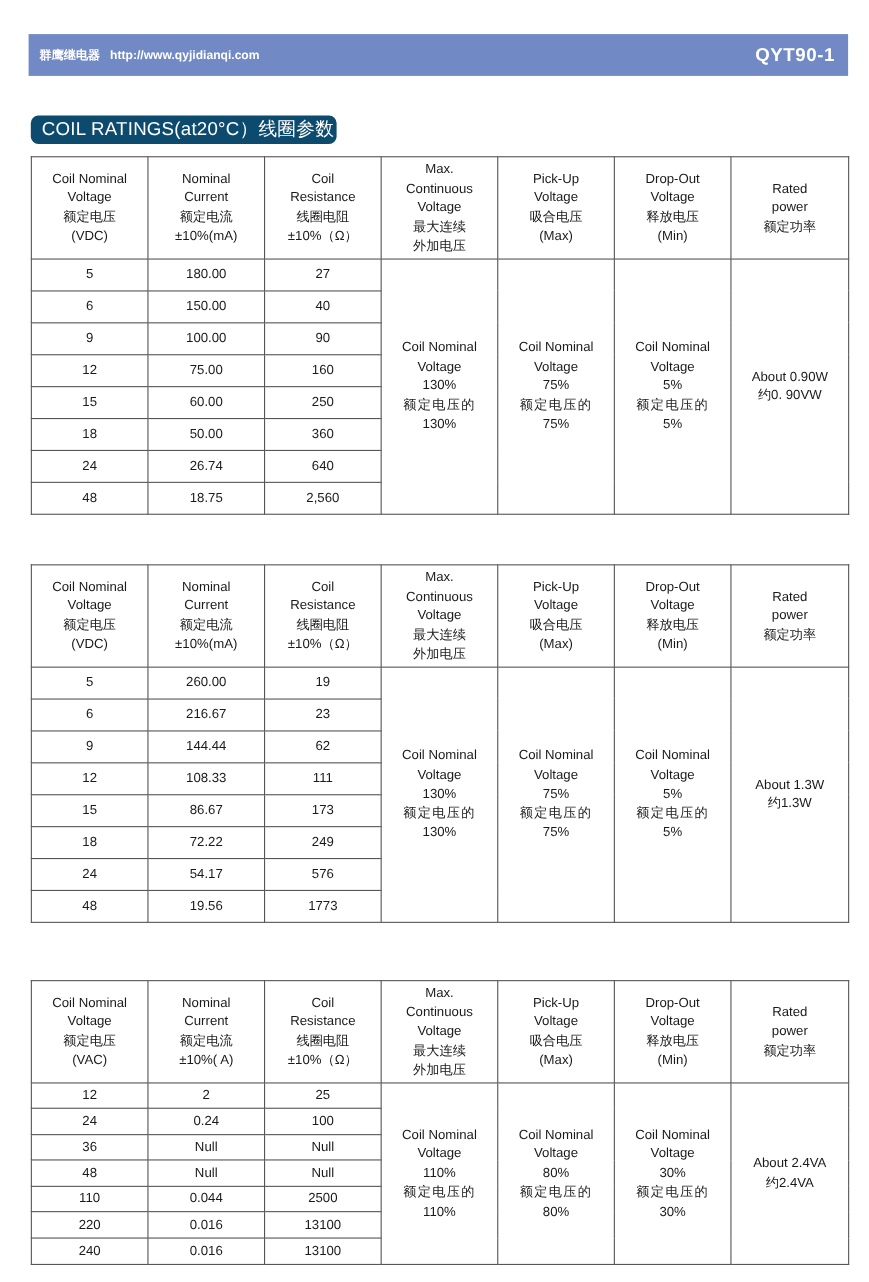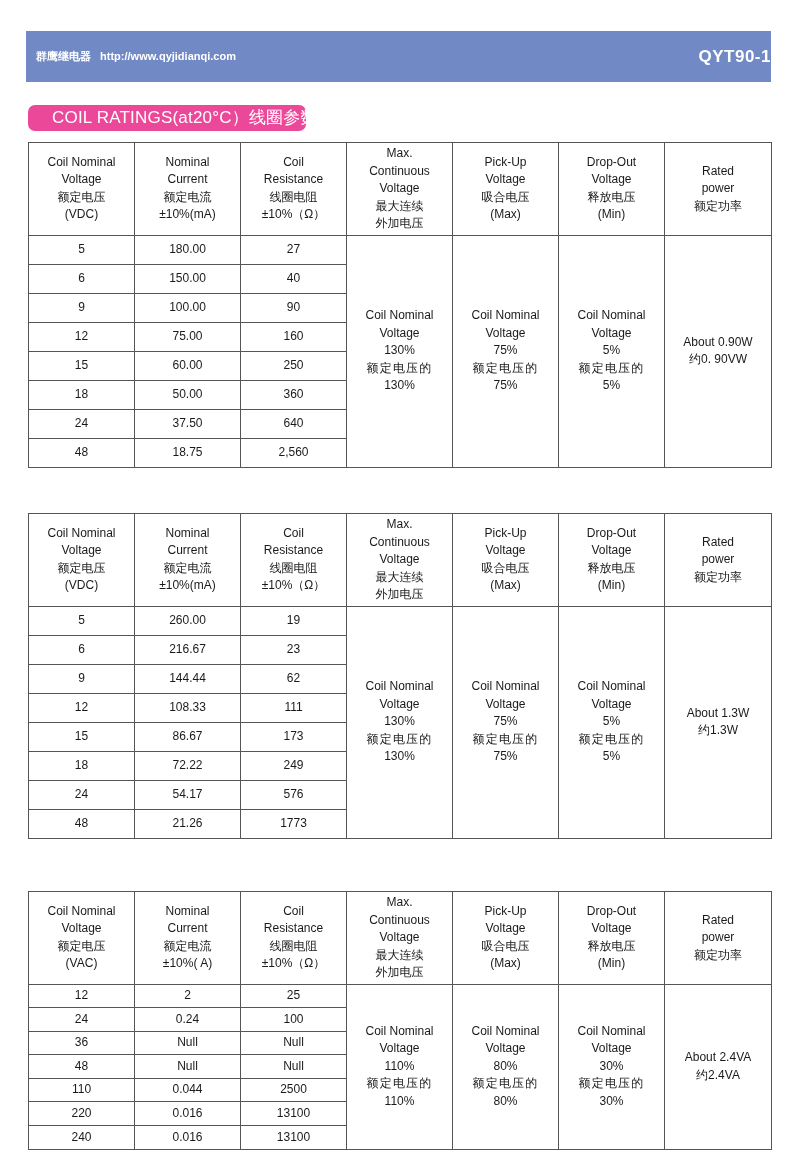--- a/index.html
+++ b/index.html
@@ -1,32 +1,32 @@
 <!DOCTYPE html>
 <html><head>
 <meta charset="utf-8">
 <style>
   * { box-sizing: border-box; margin: 0; padding: 0; }
   html, body { width: 790px; height: 1165px; background: #ffffff; overflow: hidden; }
   body { position: relative; font-family: "Liberation Sans", "DejaVu Sans", sans-serif; color: #1a1a1a; }
 
   .header-bar {
-    position: absolute; left: 26px; top: 31px; width: 745px; height: 51px;
+    position: absolute; left: 26px; top: 31px; width: 745px; height: 38px;
     background: #7189c4; color: #ffffff;
     display: flex; align-items: center; justify-content: space-between;
-    padding: 0 0 0 10px;
+    padding: 0 12px 0 10px;
   }
   .header-left { font-size: 11px; font-weight: bold; letter-spacing: 0px; }
   .header-left .brand { margin-right: 6px; }
   .header-right { font-size: 17px; font-weight: bold; letter-spacing: 0.5px; font-family: Liberation Sans, sans-serif; }
 
   .section-title {
     position: absolute; left: 28px; top: 105px; width: 278px; height: 26px;
-    background: #ec4899; color: #ffffff; border-radius: 7px;
-    font-size: 17px; line-height: 26px; padding-left: 24px; white-space: nowrap;
+    background: #0c4a6e; color: #ffffff; border-radius: 7px;
+    font-size: 17px; line-height: 26px; padding-left: 10px; white-space: nowrap;
     font-family: "Liberation Sans Narrow", "Liberation Sans", sans-serif;
     letter-spacing: 0.2px;
   }
 
   table.coil {
     position: absolute; left: 28px; width: 743px;
     border-collapse: collapse; table-layout: fixed;
     font-size: 12px;
   }
   table.coil td, table.coil th {
@@ -172,21 +172,21 @@
         <td class="num">60.00</td>
         <td class="num">250</td>
       </tr>
       <tr>
         <td class="num">18</td>
         <td class="num">50.00</td>
         <td class="num">360</td>
       </tr>
       <tr>
         <td class="num">24</td>
-        <td class="num">37.50</td>
+        <td class="num">26.74</td>
         <td class="num">640</td>
       </tr>
       <tr>
         <td class="num">48</td>
         <td class="num">18.75</td>
         <td class="num">2,560</td>
       </tr>
     </tbody>
   </table>
 <table class="coil" id="t2">
@@ -299,21 +299,21 @@
         <td class="num">72.22</td>
         <td class="num">249</td>
       </tr>
       <tr>
         <td class="num">24</td>
         <td class="num">54.17</td>
         <td class="num">576</td>
       </tr>
       <tr>
         <td class="num">48</td>
-        <td class="num">21.26</td>
+        <td class="num">19.56</td>
         <td class="num">1773</td>
       </tr>
     </tbody>
   </table>
 <table class="coil t3" id="t3">
     <colgroup>
       <col class="c1">
       <col class="c2">
       <col class="c3">
       <col class="c4">

